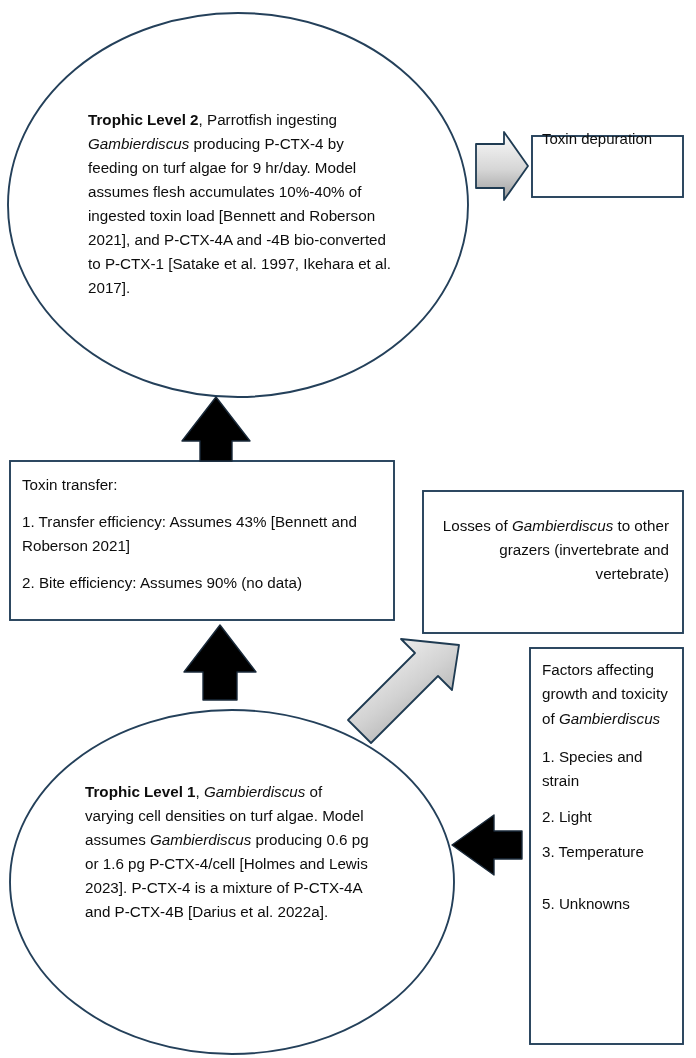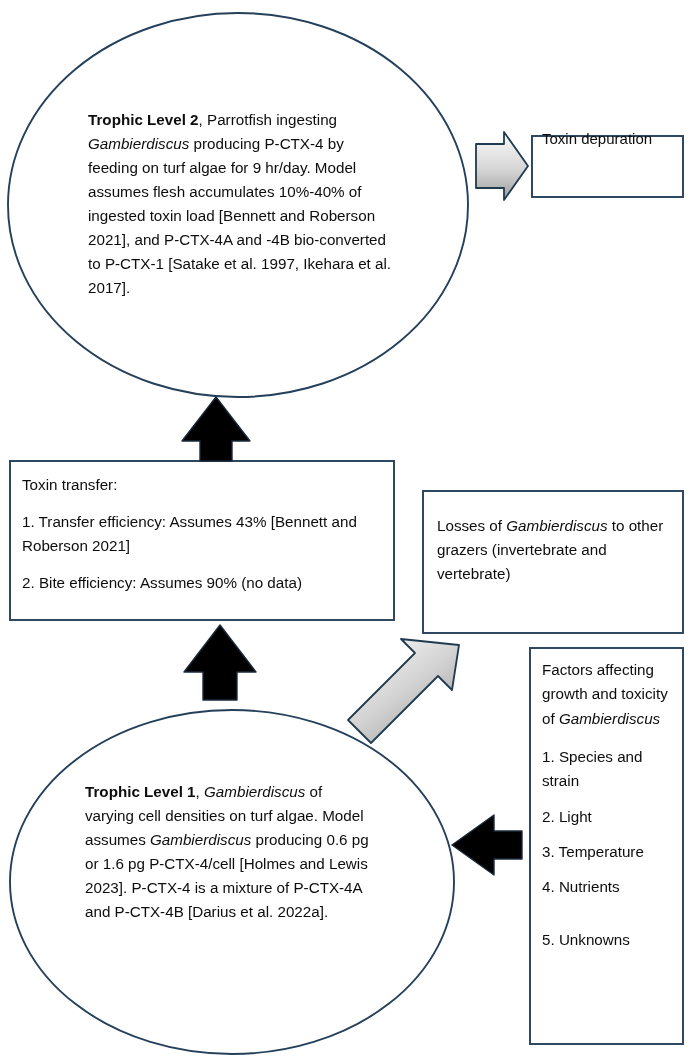--- a/index.html
+++ b/index.html
@@ -74,20 +74,21 @@
   }
   #box-transfer .para { margin: 0 0 13px 0; }
   #box-transfer .para:last-child { margin-bottom: 8px; }
   
   #box-losses {
     left: 423px;
     top: 491px;
     width: 260px;
     height: 142px;
     padding: 23px 14px 0 14px;
+    text-align: right;
   }
   
   #box-factors {
     left: 530px;
     top: 648px;
     width: 153px;
     height: 484px;
     padding: 10px 8px 0 12px;
   }
   #box-factors .node-text { line-height: 1.6; }
@@ -153,21 +154,20 @@
 
   <div class="node" id="box-losses">
     <div class="node-text"><span>Losses of </span><span class="ital">Gambierdiscus</span><span> to other grazers (invertebrate and vertebrate)</span></div>
   </div>
 
   <div class="node" id="box-factors">
     <div class="node-text heading"><span>Factors affecting growth and toxicity of </span><span class="ital">Gambierdiscus</span></div>
     <div class="node-text para">1. Species and strain</div>
     <div class="node-text para">2. Light</div>
     <div class="node-text para">3. Temperature</div>
-    <div class="node-text para">4. Nutrients</div>
     <div class="node-text para">5. Unknowns</div>
   </div>
 
   <div class="node" id="ellipse-tl1-text">
     <div class="node-text"><span class="bold">Trophic Level 1</span><span>, </span><span class="ital">Gambierdiscus</span><span> of varying cell densities on turf algae. Model assumes </span><span class="ital">Gambierdiscus</span><span> producing 0.6 pg or 1.6 pg P-CTX-4/cell [Holmes and Lewis 2023]. P-CTX-4 is a mixture of P-CTX-4A and P-CTX-4B [Darius et al. 2022a].</span></div>
   </div>
 
 </div>
 
 </body></html>

